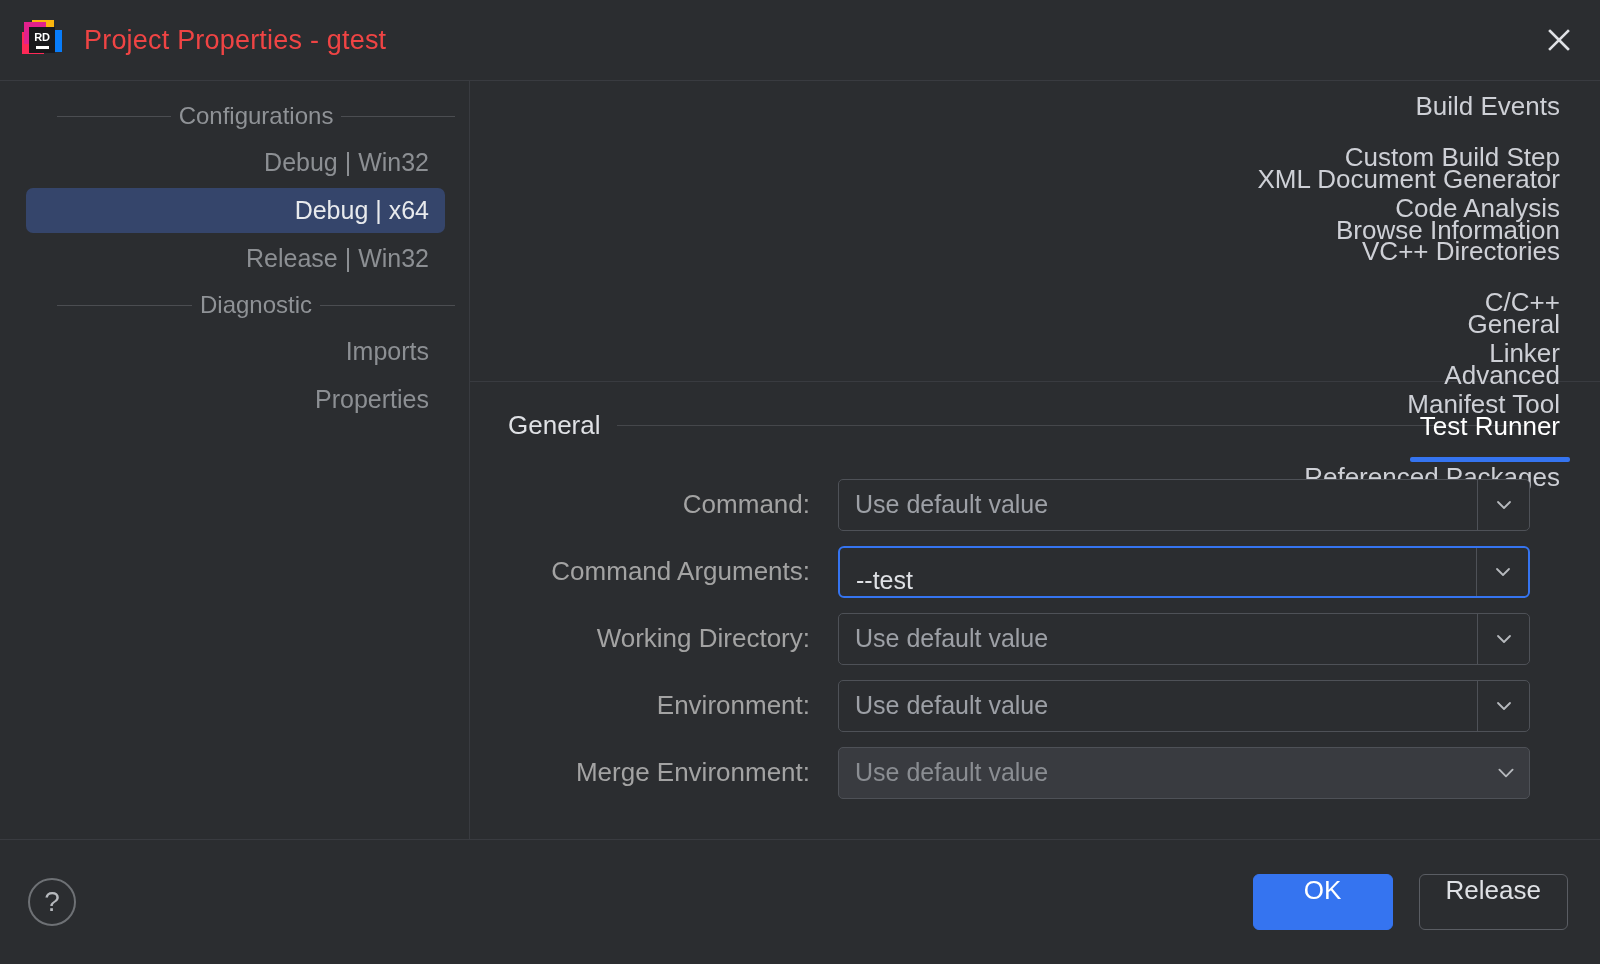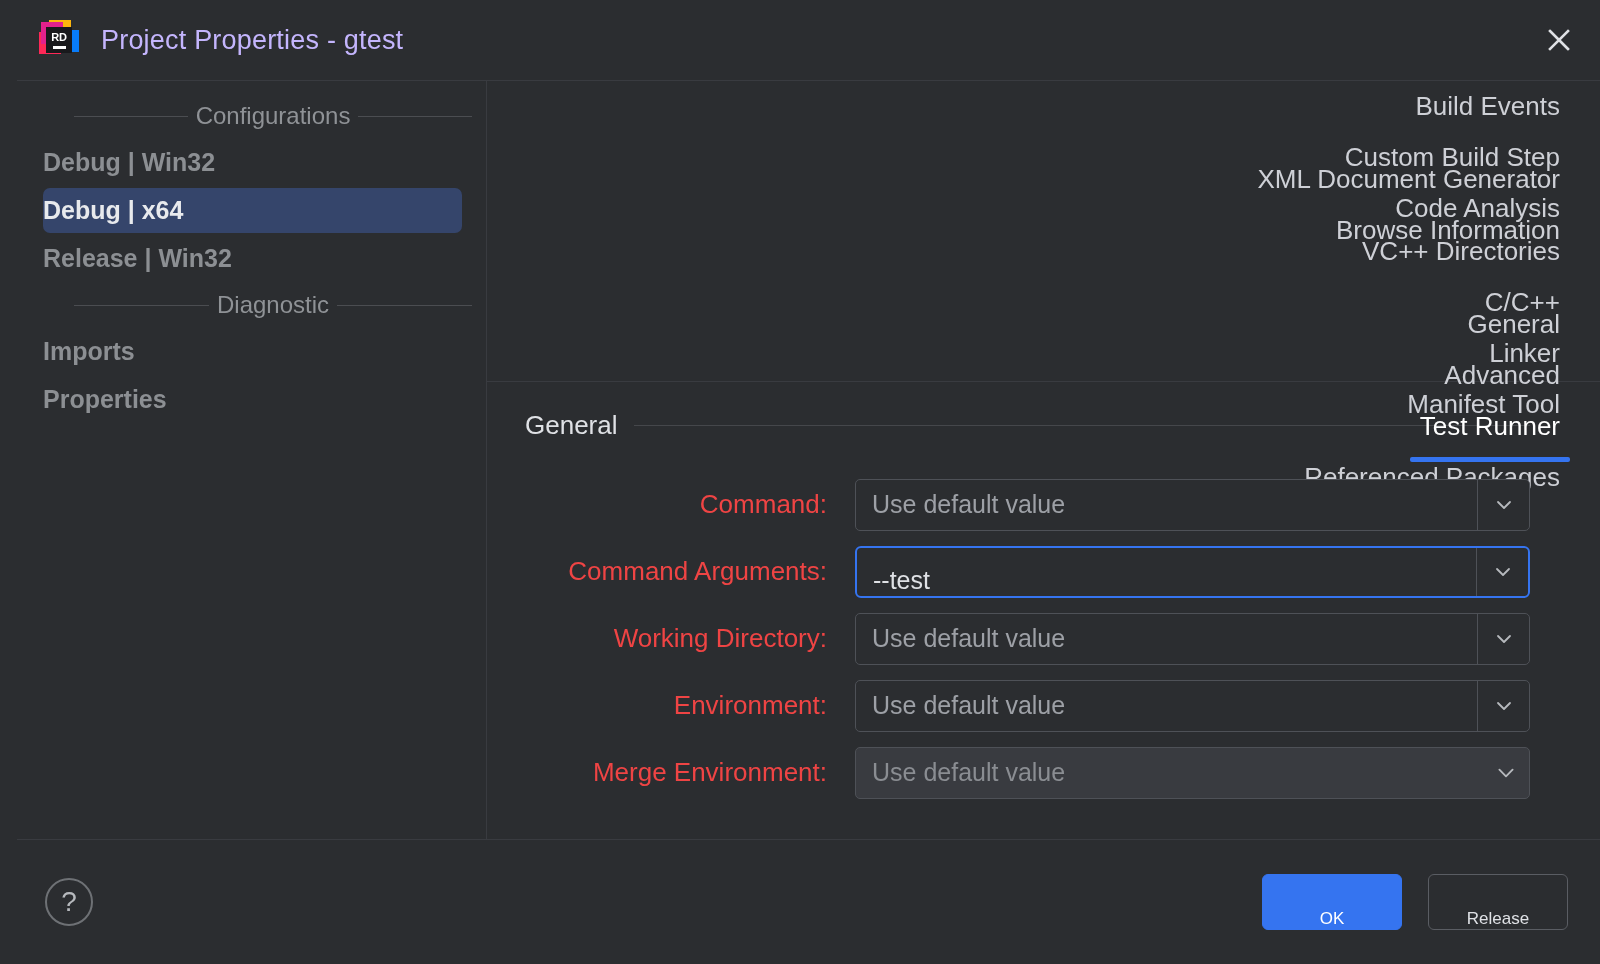--- a/index.html
+++ b/index.html
@@ -13,21 +13,20 @@
     -webkit-font-smoothing: antialiased;
   }
 
   .dialog {
     position: relative;
     width: 1600px;
     height: 964px;
     background: #2b2d30;
     display: flex;
     flex-direction: column;
-    padding-left: 17px;
   }
 
   
   .titlebar {
     position: relative;
     height: 81px;
     flex: 0 0 81px;
     display: flex;
     align-items: center;
     padding: 0 18px 0 22px;
@@ -67,21 +66,21 @@
     letter-spacing: -0.3px;
   }
   .rd-logo .core .rd-bar {
     width: 13px; height: 3px;
     background: #ffffff;
     margin-top: 3px;
   }
 
   .title-text {
     font-size: 27px;
-    color: #c4b5fd;
+    color: #ef4444;
     letter-spacing: 0.2px;
     white-space: nowrap;
   }
 
   .close-btn {
     position: absolute;
     right: 18px;
     top: 50%;
     transform: translateY(-50%);
     width: 46px; height: 46px;
@@ -129,28 +128,28 @@
   .side-section .sec-label {
     font-size: 24px;
     color: #8f9296;
     white-space: nowrap;
   }
   .side-item {
     margin: 3px 24px 3px 26px;
     height: 45px;
     display: flex;
     align-items: center;
+    justify-content: flex-end;
     padding-right: 16px;
     border-radius: 7px;
     font-size: 25px;
     color: #8c8f93;
     white-space: nowrap;
     cursor: pointer;
     user-select: none;
-    font-weight: bold;
   }
   .side-item.selected {
     background: #35456b;
     color: #e8eaed;
   }
 
   
   .content {
     flex: 1 1 auto;
     min-width: 0;
@@ -218,21 +217,21 @@
     display: flex;
     align-items: center;
     height: 67px;
   }
   .form-label {
     flex: 0 0 330px;
     width: 330px;
     text-align: right;
     padding-right: 28px;
     font-size: 26px;
-    color: #ef4444;
+    color: #a3a3a3;
     white-space: nowrap;
   }
   .field {
     position: relative;
     flex: 1 1 auto;
     height: 52px;
     display: flex;
     align-items: stretch;
     border: 1px solid #4e5157;
     border-radius: 5px;
@@ -302,23 +301,23 @@
     cursor: pointer;
     user-select: none;
   }
   .footer-spacer { flex: 1 1 auto; }
   .btn {
     height: 56px;
     min-width: 140px;
     padding: 0 26px;
     border-radius: 6px;
     display: flex;
-    align-items: flex-end;
+    align-items: flex-start;
     justify-content: center;
-    font-size: 17px;
+    font-size: 26px;
     cursor: pointer;
     user-select: none;
     white-space: nowrap;
   }
   .btn-primary {
     background: #3574F0;
     color: #ffffff;
     border: 1px solid #3574F0;
     margin-right: 26px;
   }

